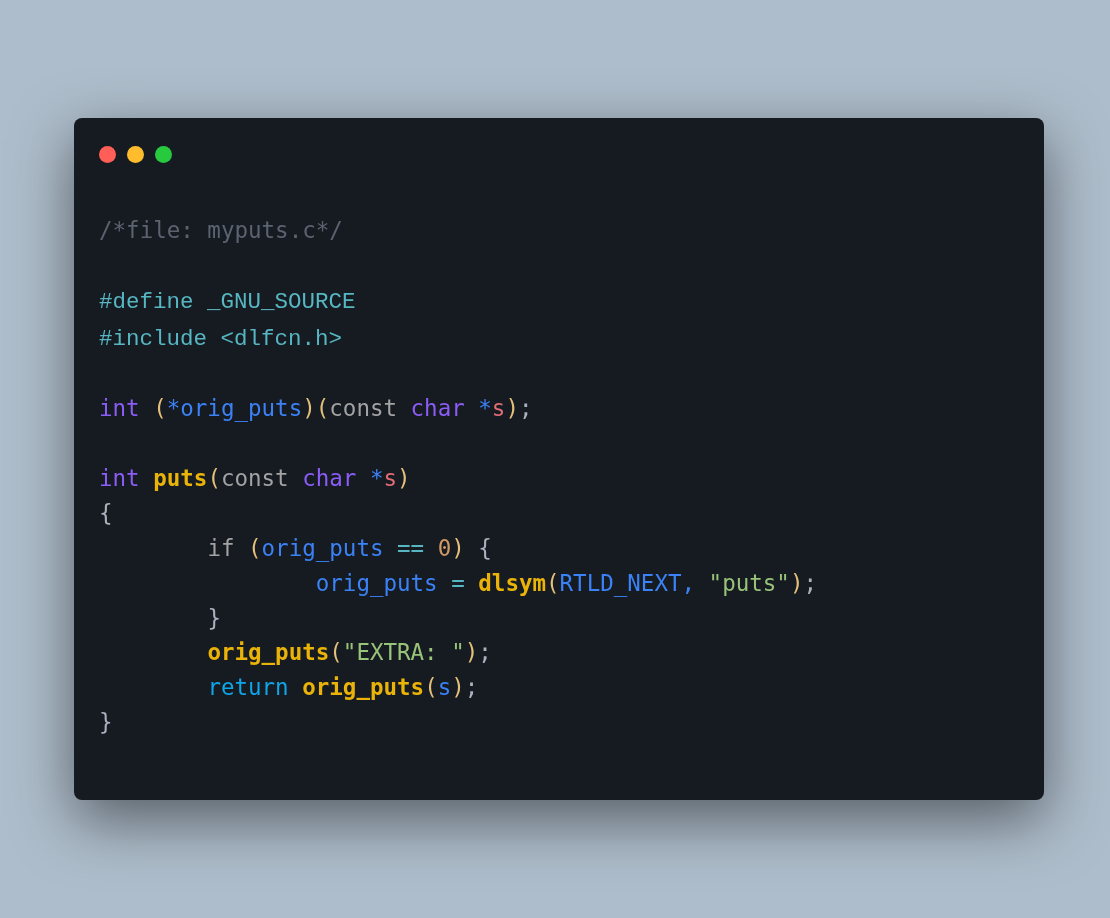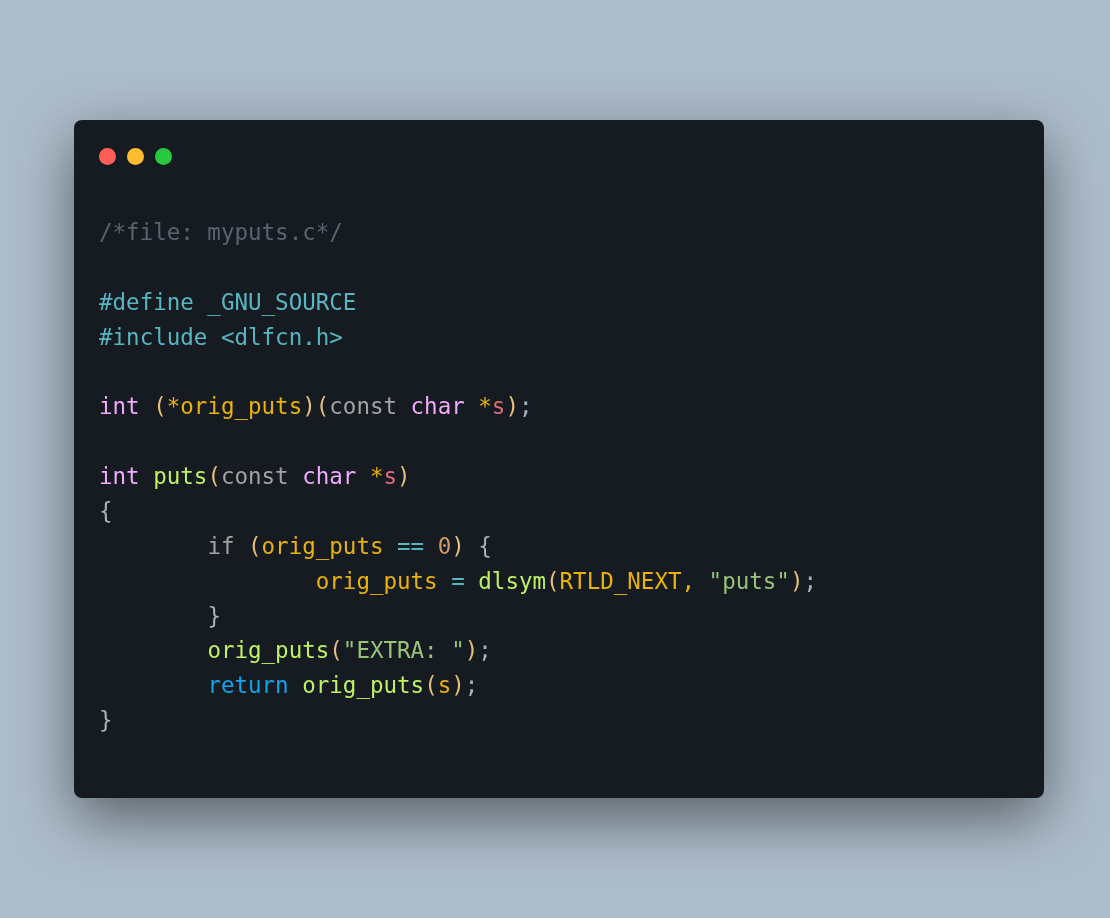--- a/index.html
+++ b/index.html
@@ -33,25 +33,25 @@
   .red { background: #ff5f56; }
   .yellow { background: #ffbd2e; }
   .green { background: #27c93f; }
   .code {
     font-size: 22.5px;
     line-height: 1.55;
     white-space: pre;
     color: #abb2bf;
   }
   .tok-comment { color: #5c6370; }
-  .tok-preproc { color: #56b6c2; }
+  .tok-preproc { color: #56b6c2; font-family: Liberation Mono, monospace; }
   .tok-keyword { color: #a3a3a3; }
-  .tok-type    { color: #f0abfc; }
-  .tok-func    { color: #bef264; }
-  .tok-ident   { color: #eab308; text-align: right; }
+  .tok-type    { color: #8b5cf6; }
+  .tok-func    { color: #eab308; font-weight: bold; }
+  .tok-ident   { color: #3b82f6; text-align: right; }
   .tok-ident2  { color: #e06c75; }
   .tok-paren   { color: #e5c07b; }
   .tok-op      { color: #56b6c2; }
   .tok-punct   { color: #abb2bf; }
   .tok-number  { color: #d19a66; }
   .tok-string  { color: #98c379; }
   .tok-return  { color: #0ea5e9; }
 </style>
 </head>
 <body>

